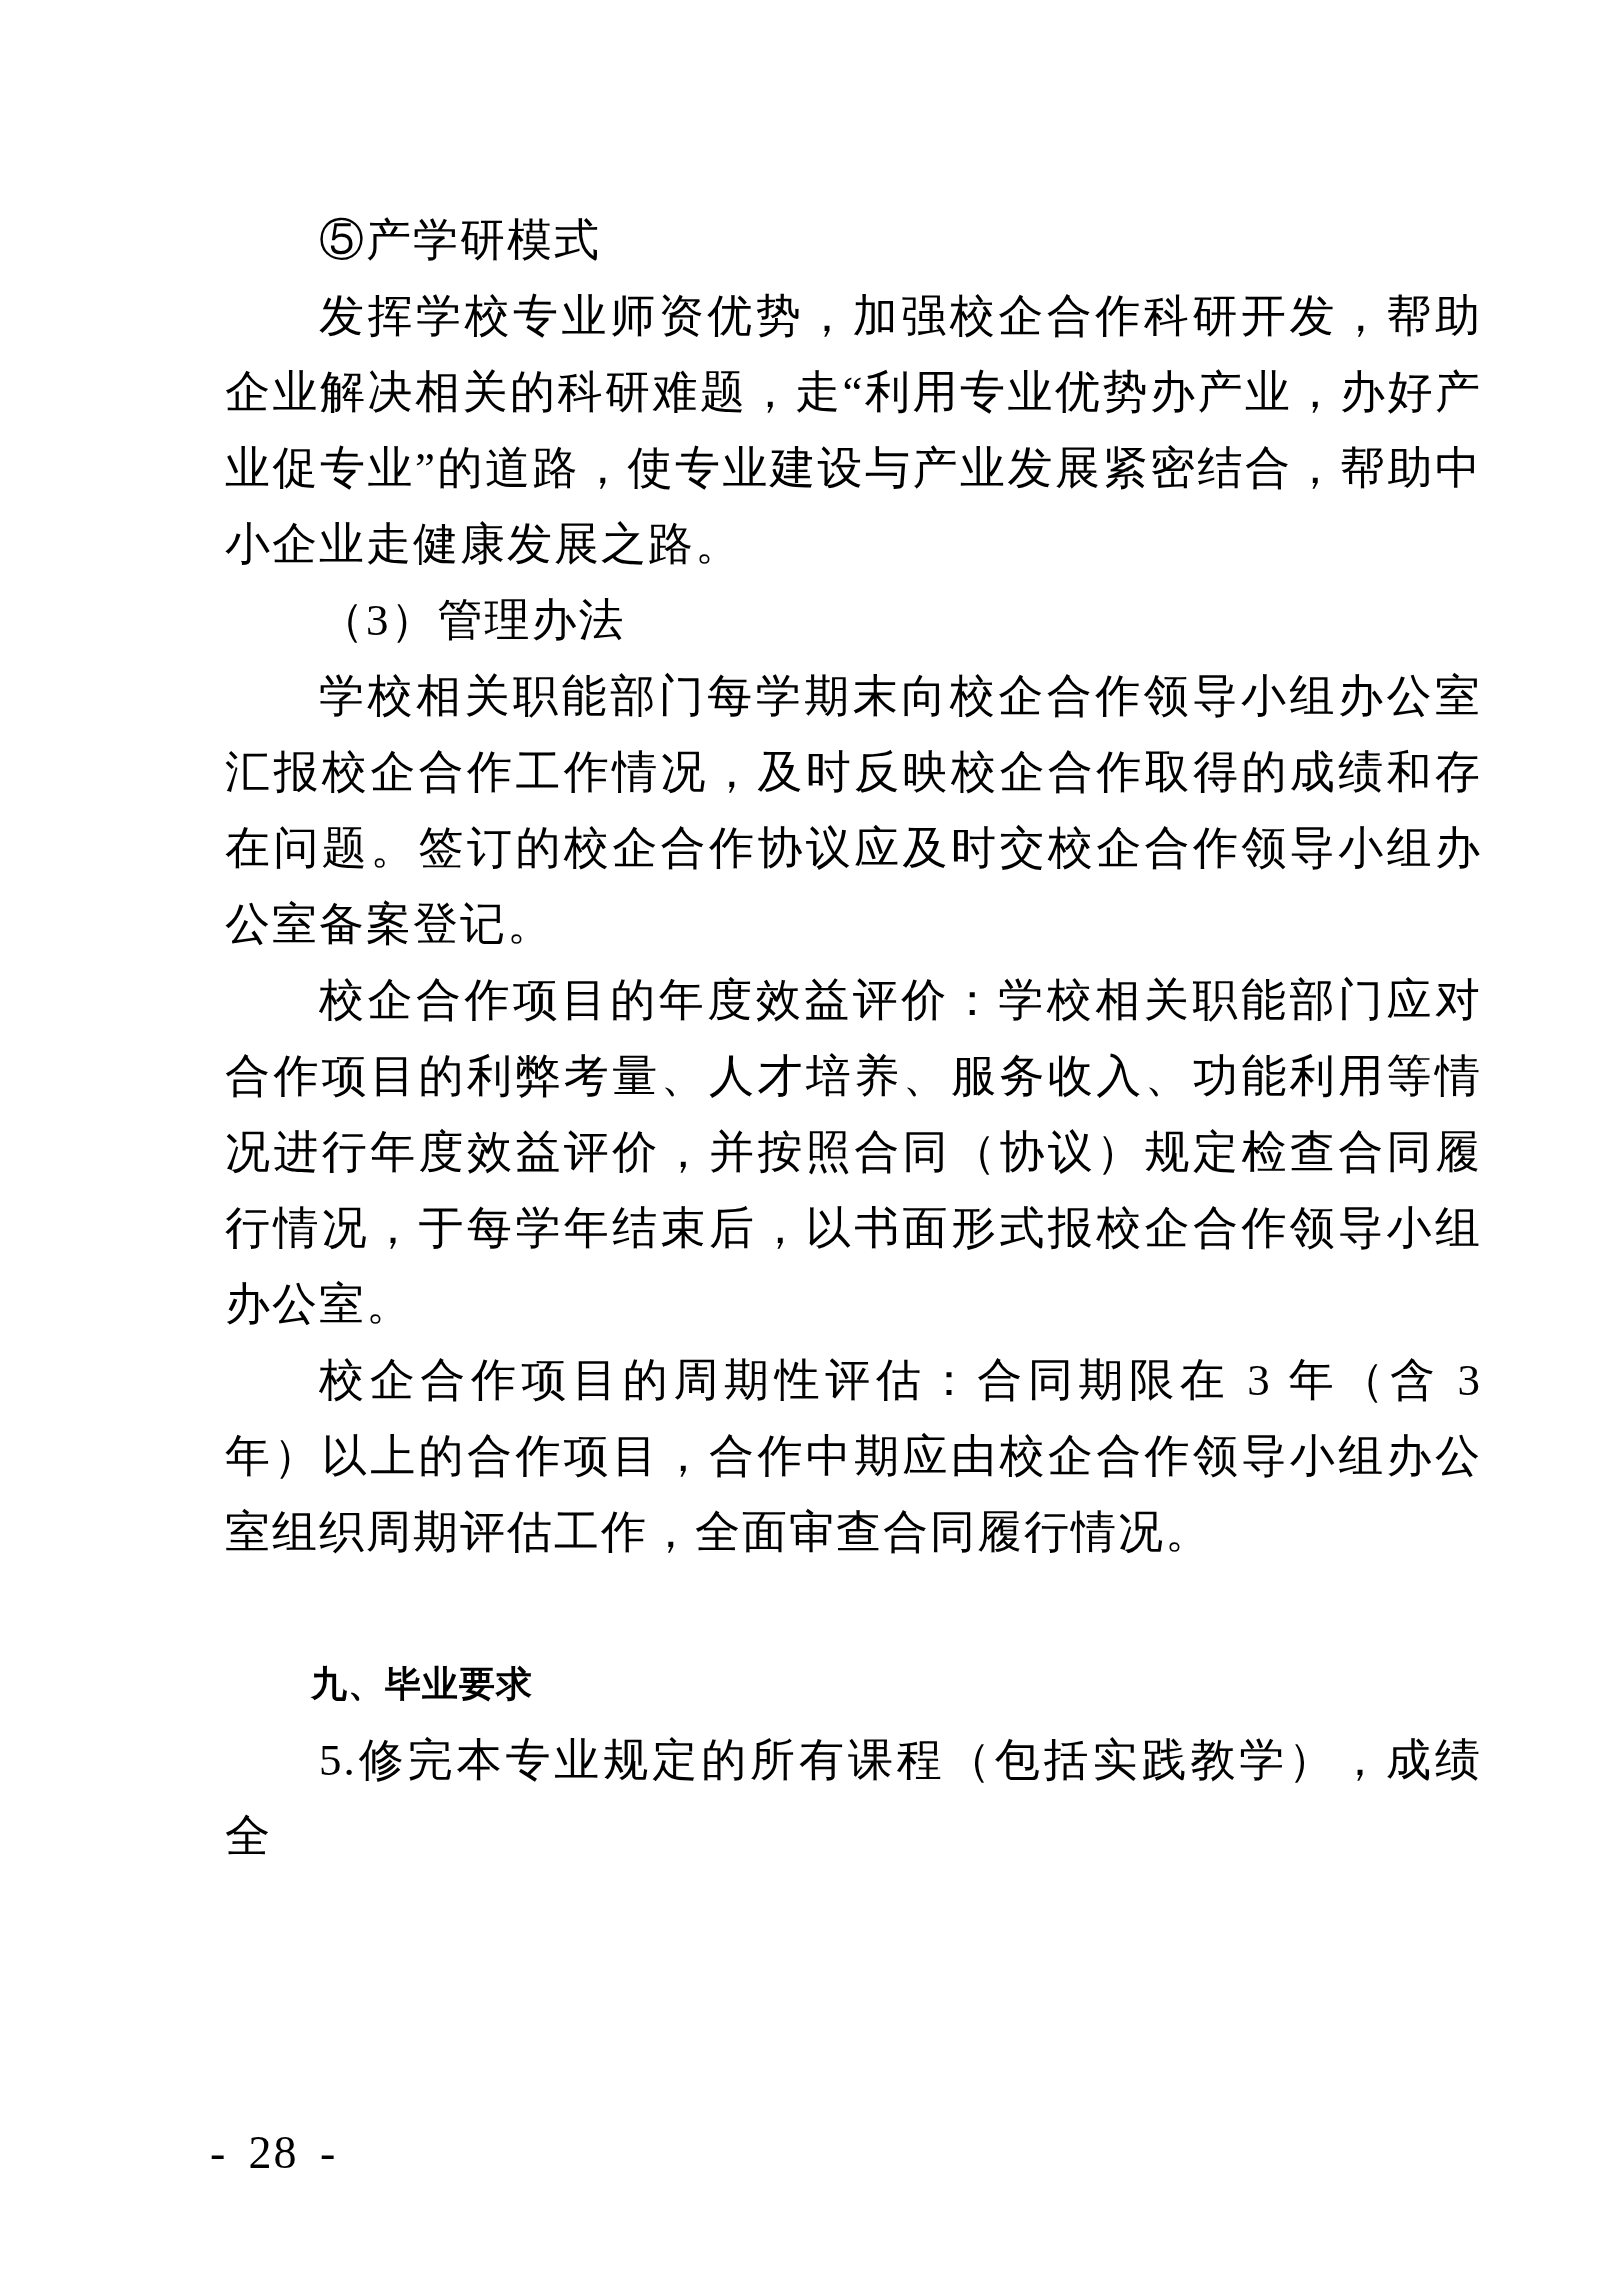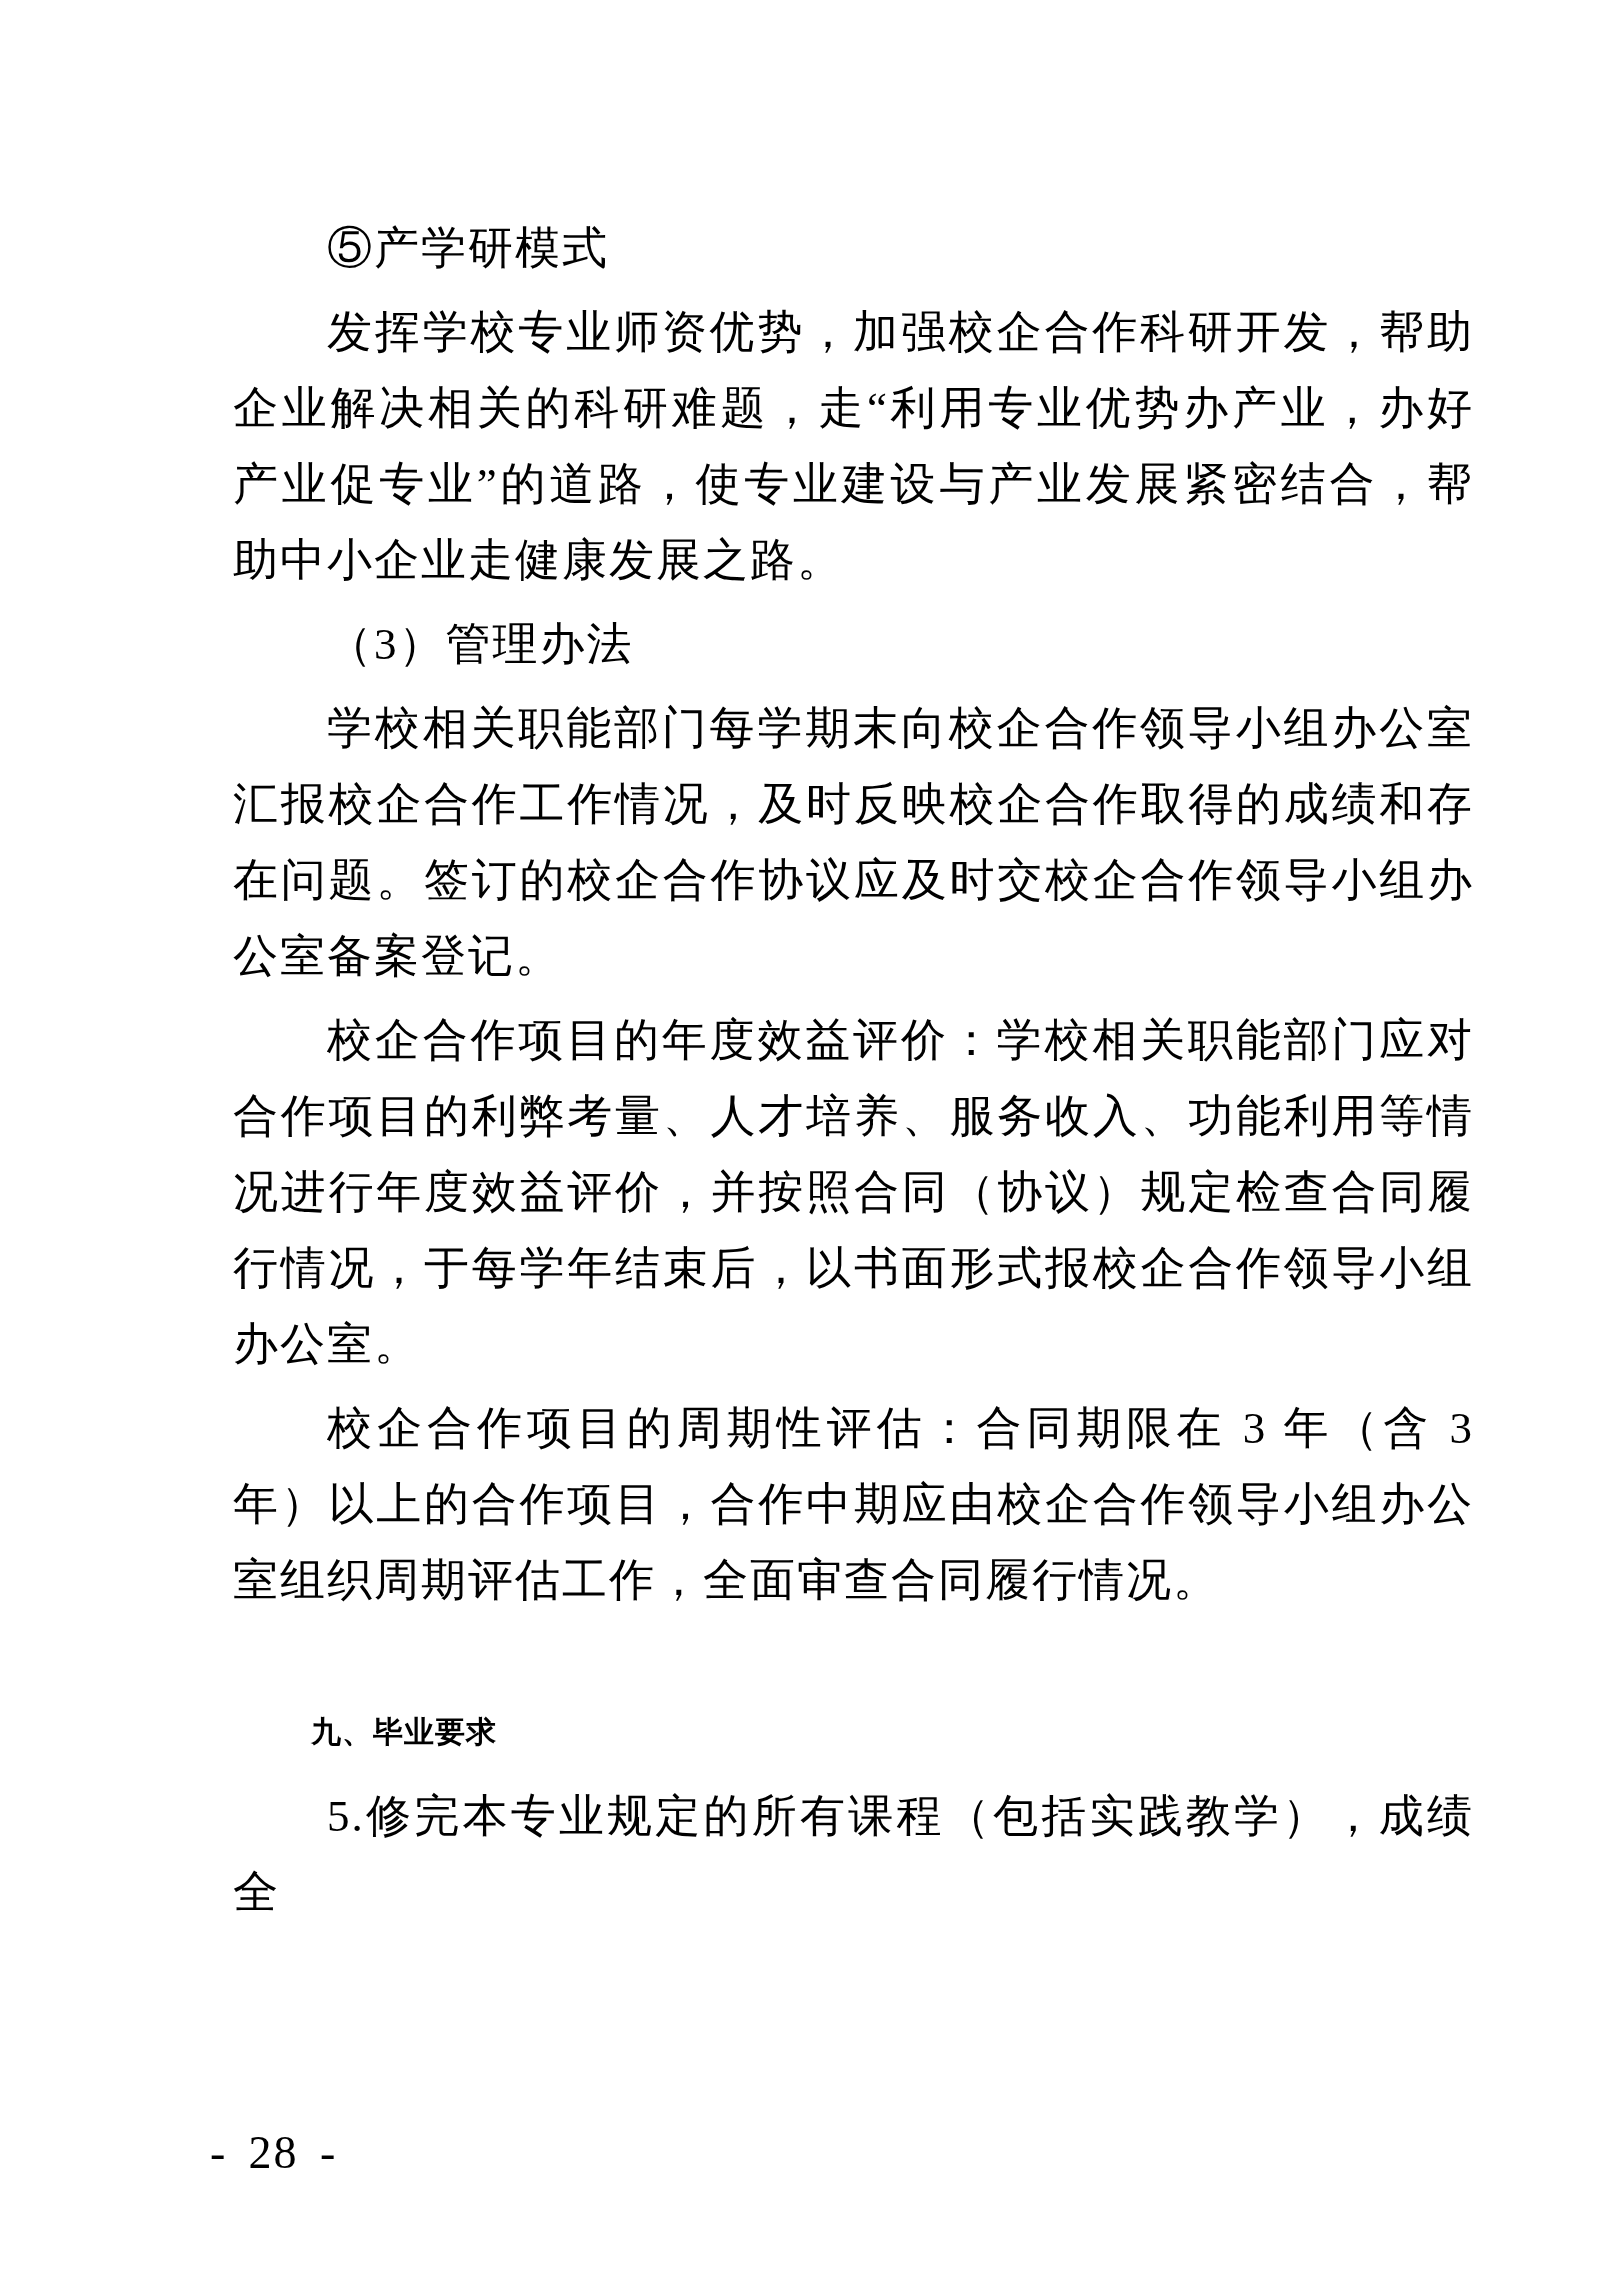--- a/index.html
+++ b/index.html
@@ -25,28 +25,28 @@
     top: 202px;
     width: 1257px;
     font-family: "Liberation Serif", "DejaVu Serif", serif;
     font-size: 45px;
     line-height: 76px;
     letter-spacing: 2px;
     color: #000000;
     text-align: justify;
   }
   .content p.body {
-    margin: 8px;
+    margin: 0;
     text-indent: 94px;
   }
   .content h2.heading {
     margin: 76px 0 0 0;
     font-family: "Liberation Sans", "DejaVu Sans", sans-serif;
     font-weight: 700;
-    font-size: 30px;
+    font-size: 36px;
     line-height: 76px;
     letter-spacing: 1px;
     text-indent: 86px;
     text-align: left;
   }
   .footer {
     position: absolute;
     left: 210px;
     top: 2120px;
     font-family: "Liberation Serif", "DejaVu Serif", serif;

